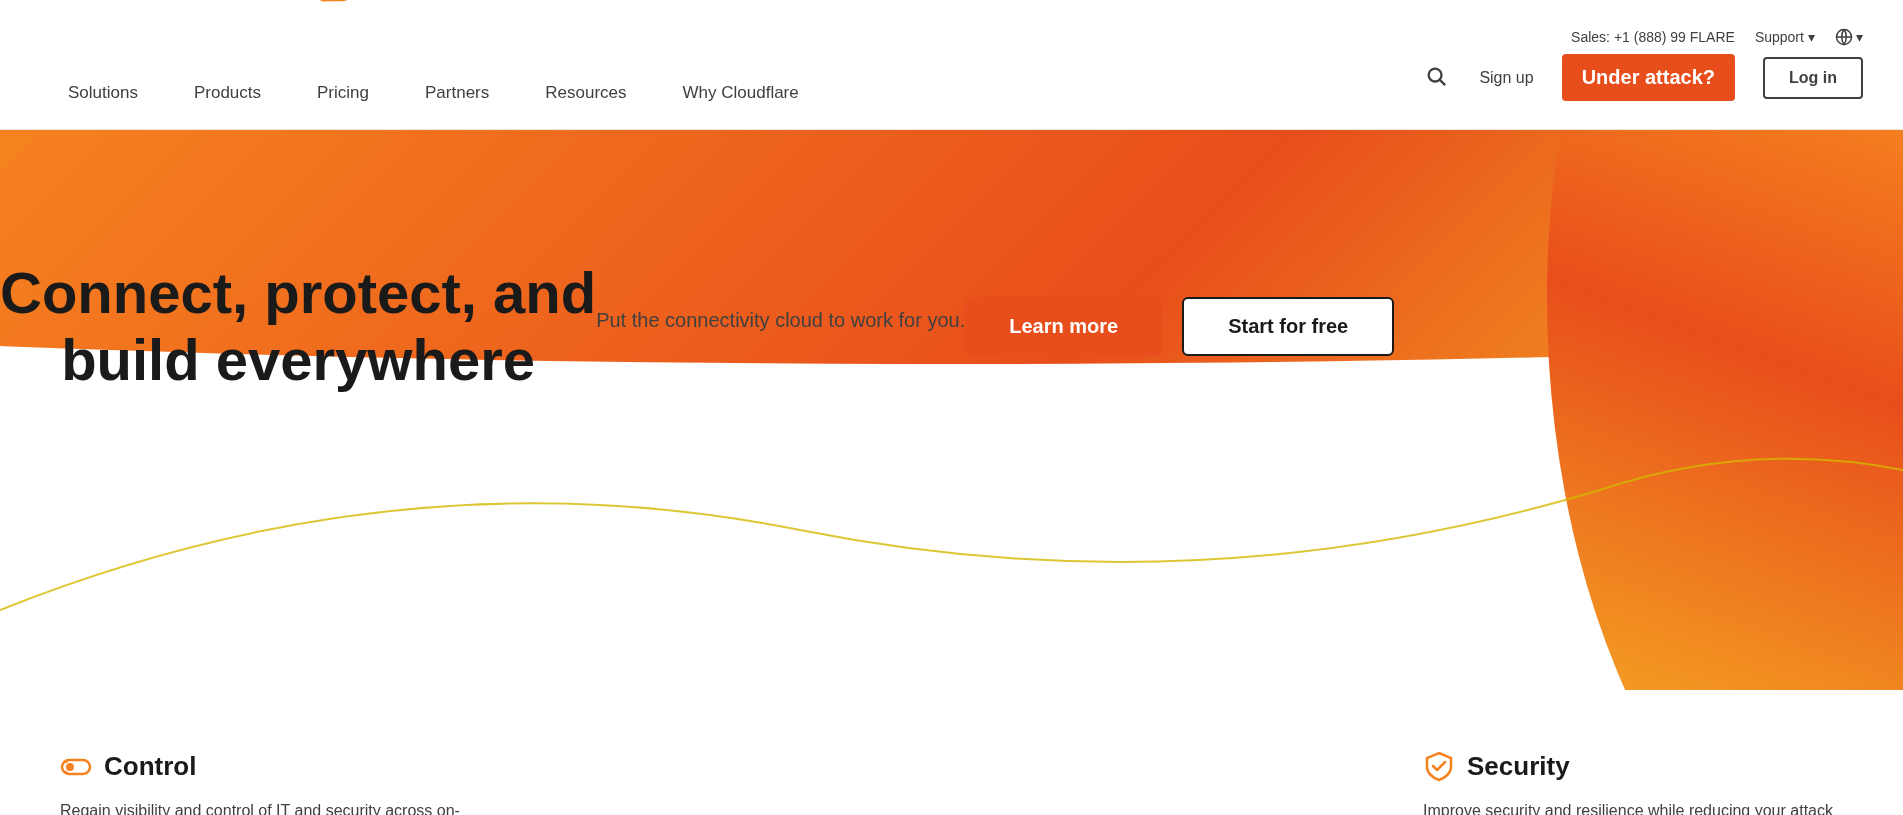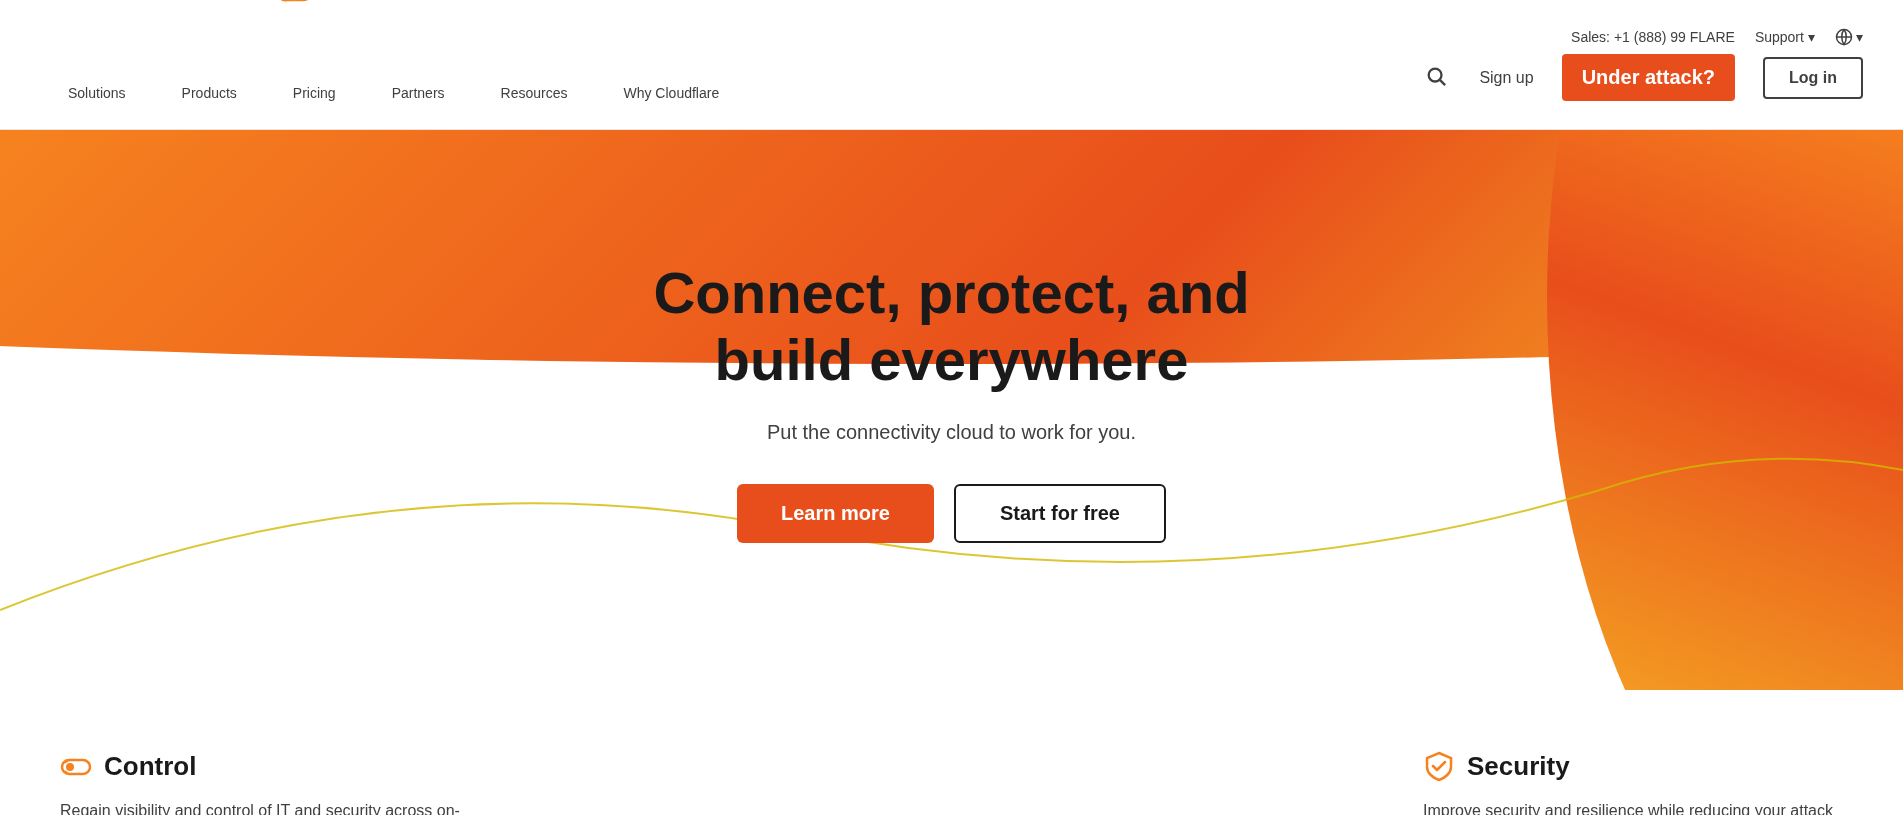--- a/index.html
+++ b/index.html
@@ -40,21 +40,21 @@
       letter-spacing: 2px;
       text-transform: uppercase;
     }
     .nav {
       display: flex;
       align-items: center;
       gap: 0;
     }
     .nav-item {
       padding: 0 28px;
-      font-size: 14px;
+      font-size: 17px;
       color: #404040;
       cursor: pointer;
       height: 130px;
       display: flex;
       align-items: center;
     }
     .header-actions {
       display: flex;
       align-items: center;
       gap: 28px;
@@ -150,21 +150,21 @@
       bottom: 60px;
       left: 0;
       right: 0;
       height: 200px;
       pointer-events: none;
     }
     .hero-content {
       position: relative;
       z-index: 5;
       display: flex;
-      flex-direction: column;
+      flex-direction: row;
       align-items: center;
       padding-top: 130px;
       text-align: center;
     }
     .hero-title {
       font-size: 58px;
       font-weight: 700;
       color: #1a1a1a;
       line-height: 1.15;
       max-width: 680px;

